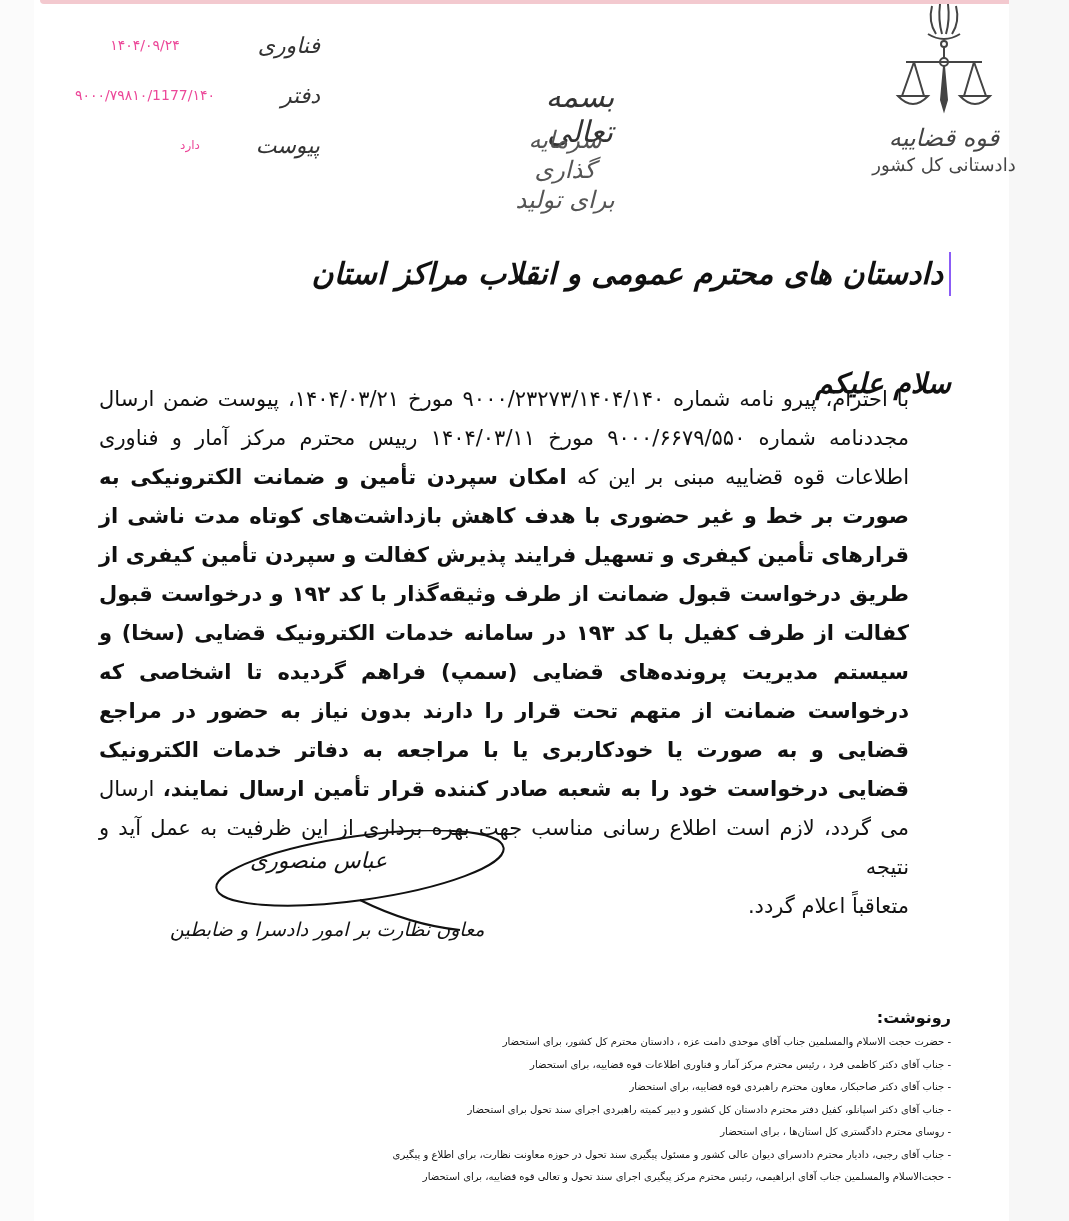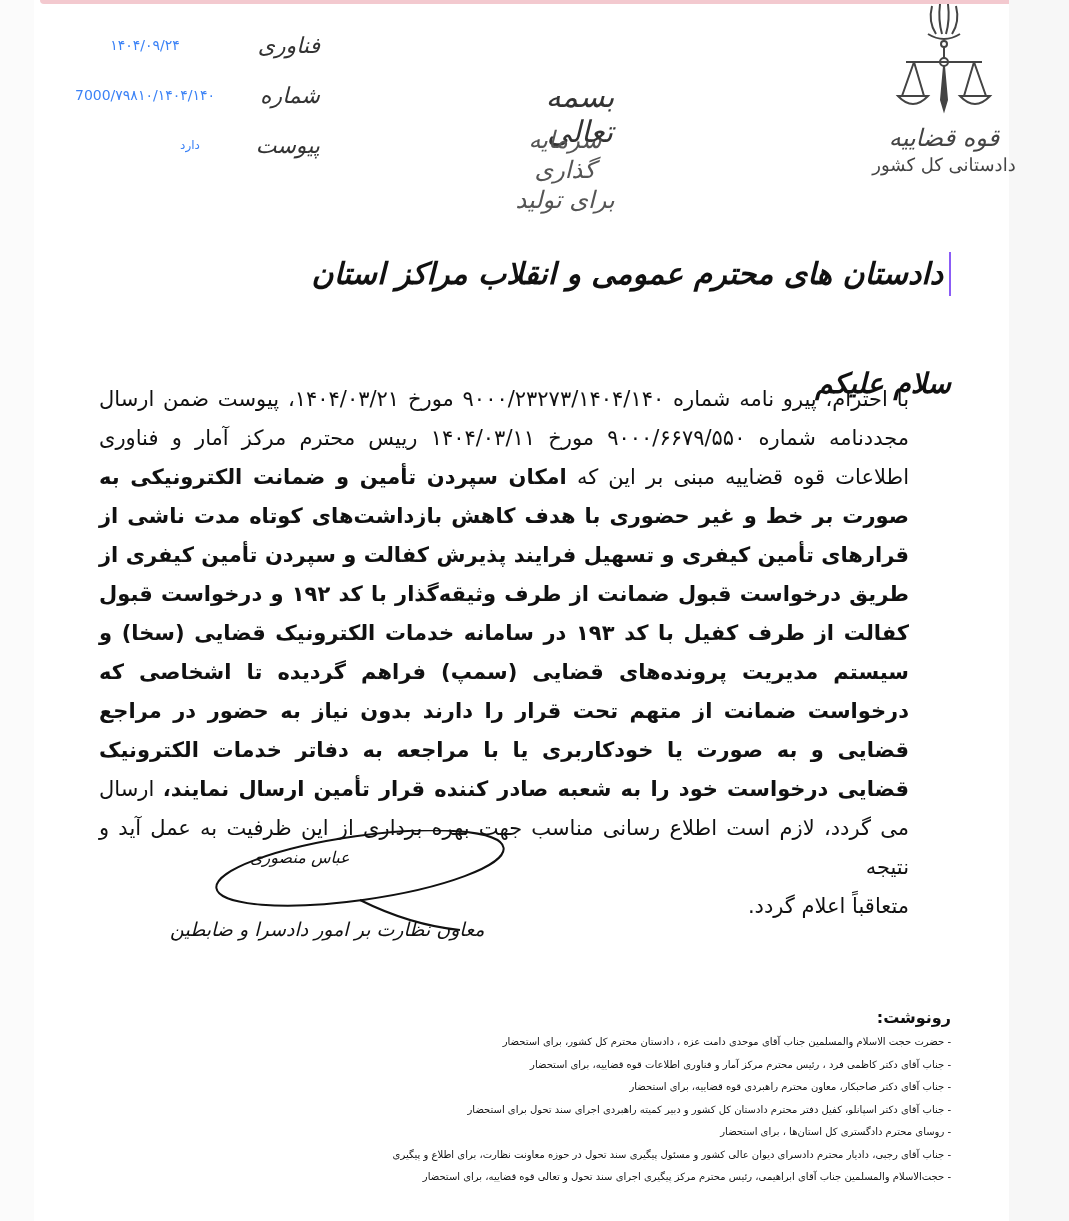--- a/index.html
+++ b/index.html
@@ -8,21 +8,21 @@
     font-family: "DejaVu Sans", sans-serif; color:#111;
   }
   .top-edge { position:absolute; top:0; left:40px; right:40px; height:4px; background:#f3c9cf; border-radius:0 0 6px 6px; }
   .left-shade { position:absolute; top:0; left:0; width:34px; height:100%; background:#fbfbfb; }
   .right-shade { position:absolute; top:0; right:0; width:60px; height:100%; background:#f7f7f7; }
 
   
   .meta { position:absolute; top:28px; left:40px; width:280px; direction:rtl; }
   .meta-row { display:flex; align-items:center; justify-content:flex-start; height:34px; margin-bottom:16px; }
   .meta-label { width:70px; font-family:"DejaVu Serif", serif; font-style:italic; font-size:22px; color:#333; text-align:right; }
-  .meta-value { flex:1; font-size:14px; color:#3b82f6; text-align:center; letter-spacing:1px; direction:ltr; }
+  .meta-value { flex:1; font-size:14px; color:#ec4899; text-align:center; letter-spacing:1px; direction:ltr; }
   .meta-row.attach .meta-value { direction:rtl; font-size:12px; text-align:center; padding-left:90px; }
 
   
   .bismillah { position:absolute; top:58px; left:520px; width:120px; text-align:center; font-family:"DejaVu Serif", serif; font-style:italic; font-size:30px; color:#333;margin-top:21px; }
   .motto { position:absolute; top:125px; left:510px; width:110px; text-align:center; font-family:"DejaVu Serif", serif; font-style:italic; font-size:24px; line-height:30px; color:#555; }
 
   
   .emblem { position:absolute; top:0; right:40px; width:170px; text-align:center; }
   .emblem svg { display:block; margin:0 auto; }
   .emblem-org { font-family:"DejaVu Serif", serif; font-style:italic; font-size:24px; color:#444; margin-top:4px;text-align:center; }
@@ -32,43 +32,43 @@
   .addressee { position:absolute; top:252px; right:118px; font-family:"DejaVu Serif", serif; font-weight:bold; font-style:italic; font-size:30px; padding-right:6px; border-right:2px solid #8b5cf6; line-height:44px; }
   .greeting { position:absolute; top:328px; right:118px; font-family:"DejaVu Serif", serif; font-weight:bold; font-style:italic; font-size:28px;margin-top:39px; }
 
   
   .body-text { position:absolute; top:380px; left:99px; width:810px; direction:rtl; text-align:justify; font-size:21px; line-height:39px; }
   .body-text .b { font-weight:bold; }
   .closing { display:block; }
 
   
   .signature { position:absolute; top:830px; left:160px; width:400px; height:120px; }
-  .sig-name { position:absolute; top:18px; left:90px; font-family:"DejaVu Serif", serif; font-style:italic; font-size:16px;text-align:right; }
+  .sig-name { position:absolute; top:18px; left:90px; font-family:"DejaVu Serif", serif; font-style:italic; font-size:22px;text-align:right; }
   .sig-title { position:absolute; top:88px; left:10px; font-family:"DejaVu Serif", serif; font-style:italic; font-size:19px; white-space:nowrap; }
 
   
   .cc { position:absolute; top:1008px; right:118px; width:830px; direction:rtl; }
   .cc-title { font-weight:bold; font-size:16px; margin-bottom:4px; }
   .cc-item { font-size:10px; line-height:22.5px; white-space:nowrap; }
 </style>
 </head>
 <body>
 
 <div class="top-edge"></div>
 <div class="left-shade"></div>
 <div class="right-shade"></div>
 
 <div class="meta">
   <div class="meta-row">
     <span class="meta-label">فناوری</span>
     <span class="meta-value">۱۴۰۴/۰۹/۲۴</span>
   </div>
   <div class="meta-row">
-    <span class="meta-label">شماره</span>
-    <span class="meta-value">7000/۷۹۸۱۰/۱۴۰۴/۱۴۰</span>
+    <span class="meta-label">دفتر</span>
+    <span class="meta-value">۹۰۰۰/۷۹۸۱۰/1177/۱۴۰</span>
   </div>
   <div class="meta-row attach">
     <span class="meta-label">پیوست</span>
     <span class="meta-value">دارد</span>
   </div>
 </div>
 
 <div class="bismillah">بسمه تعالی</div>
 <div class="motto">سرمایه گذاری برای تولید</div>
 

